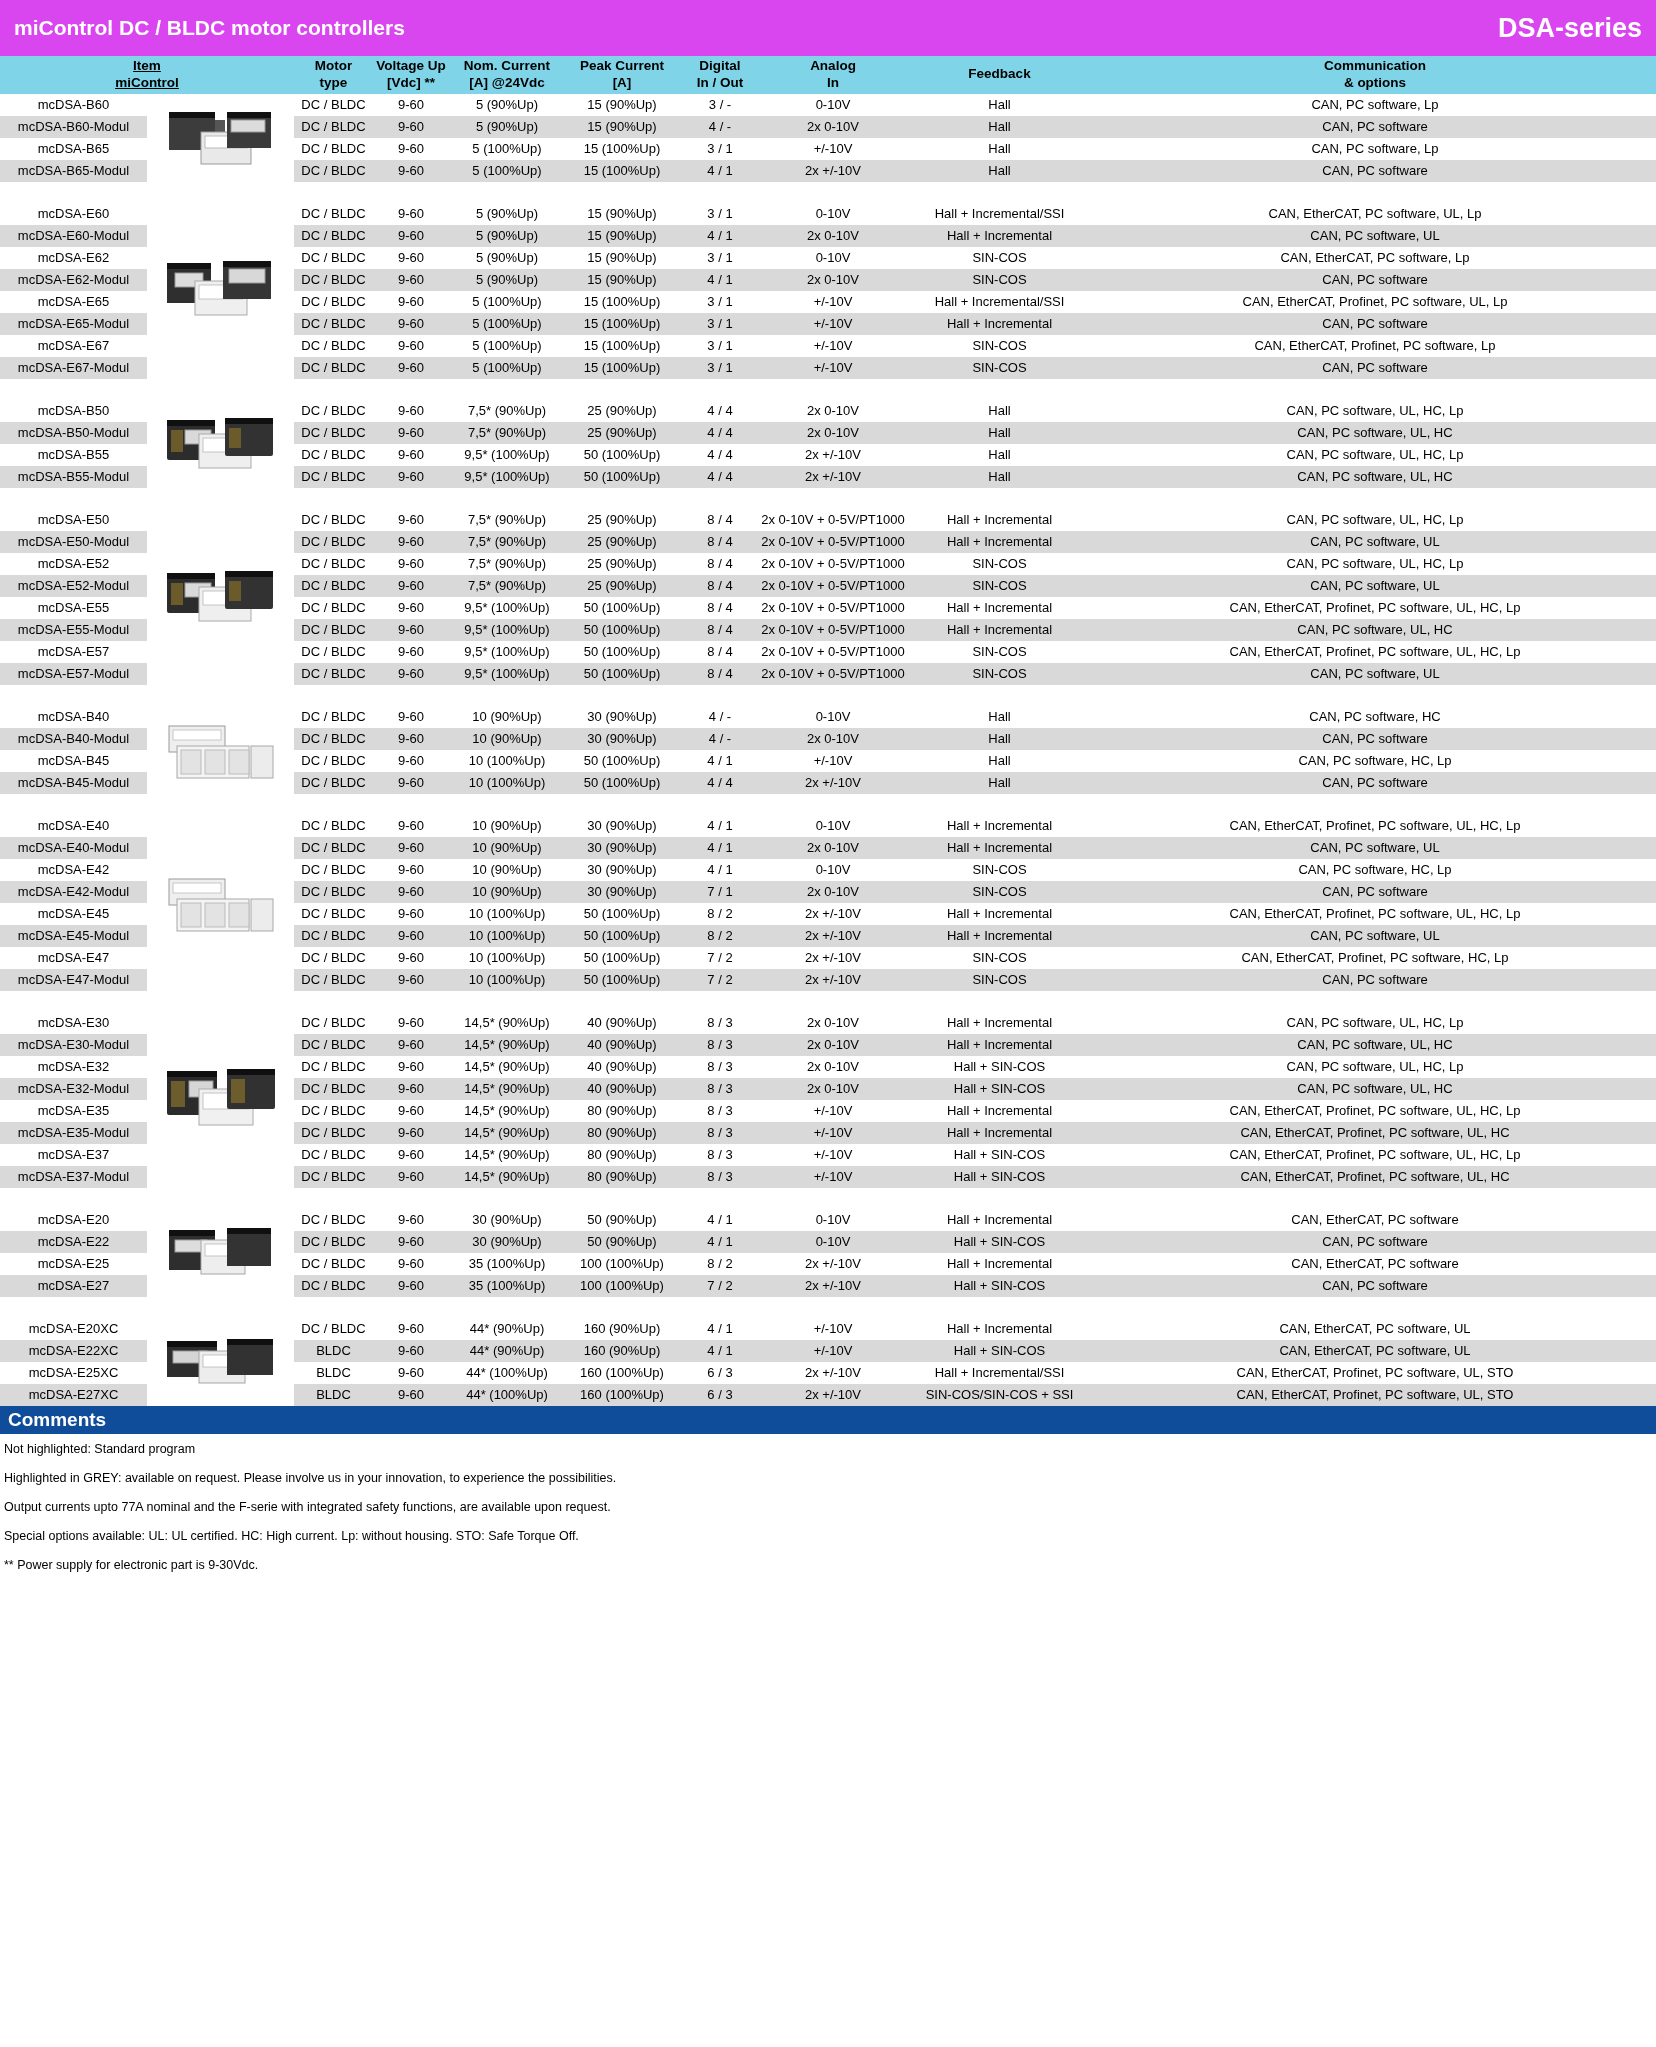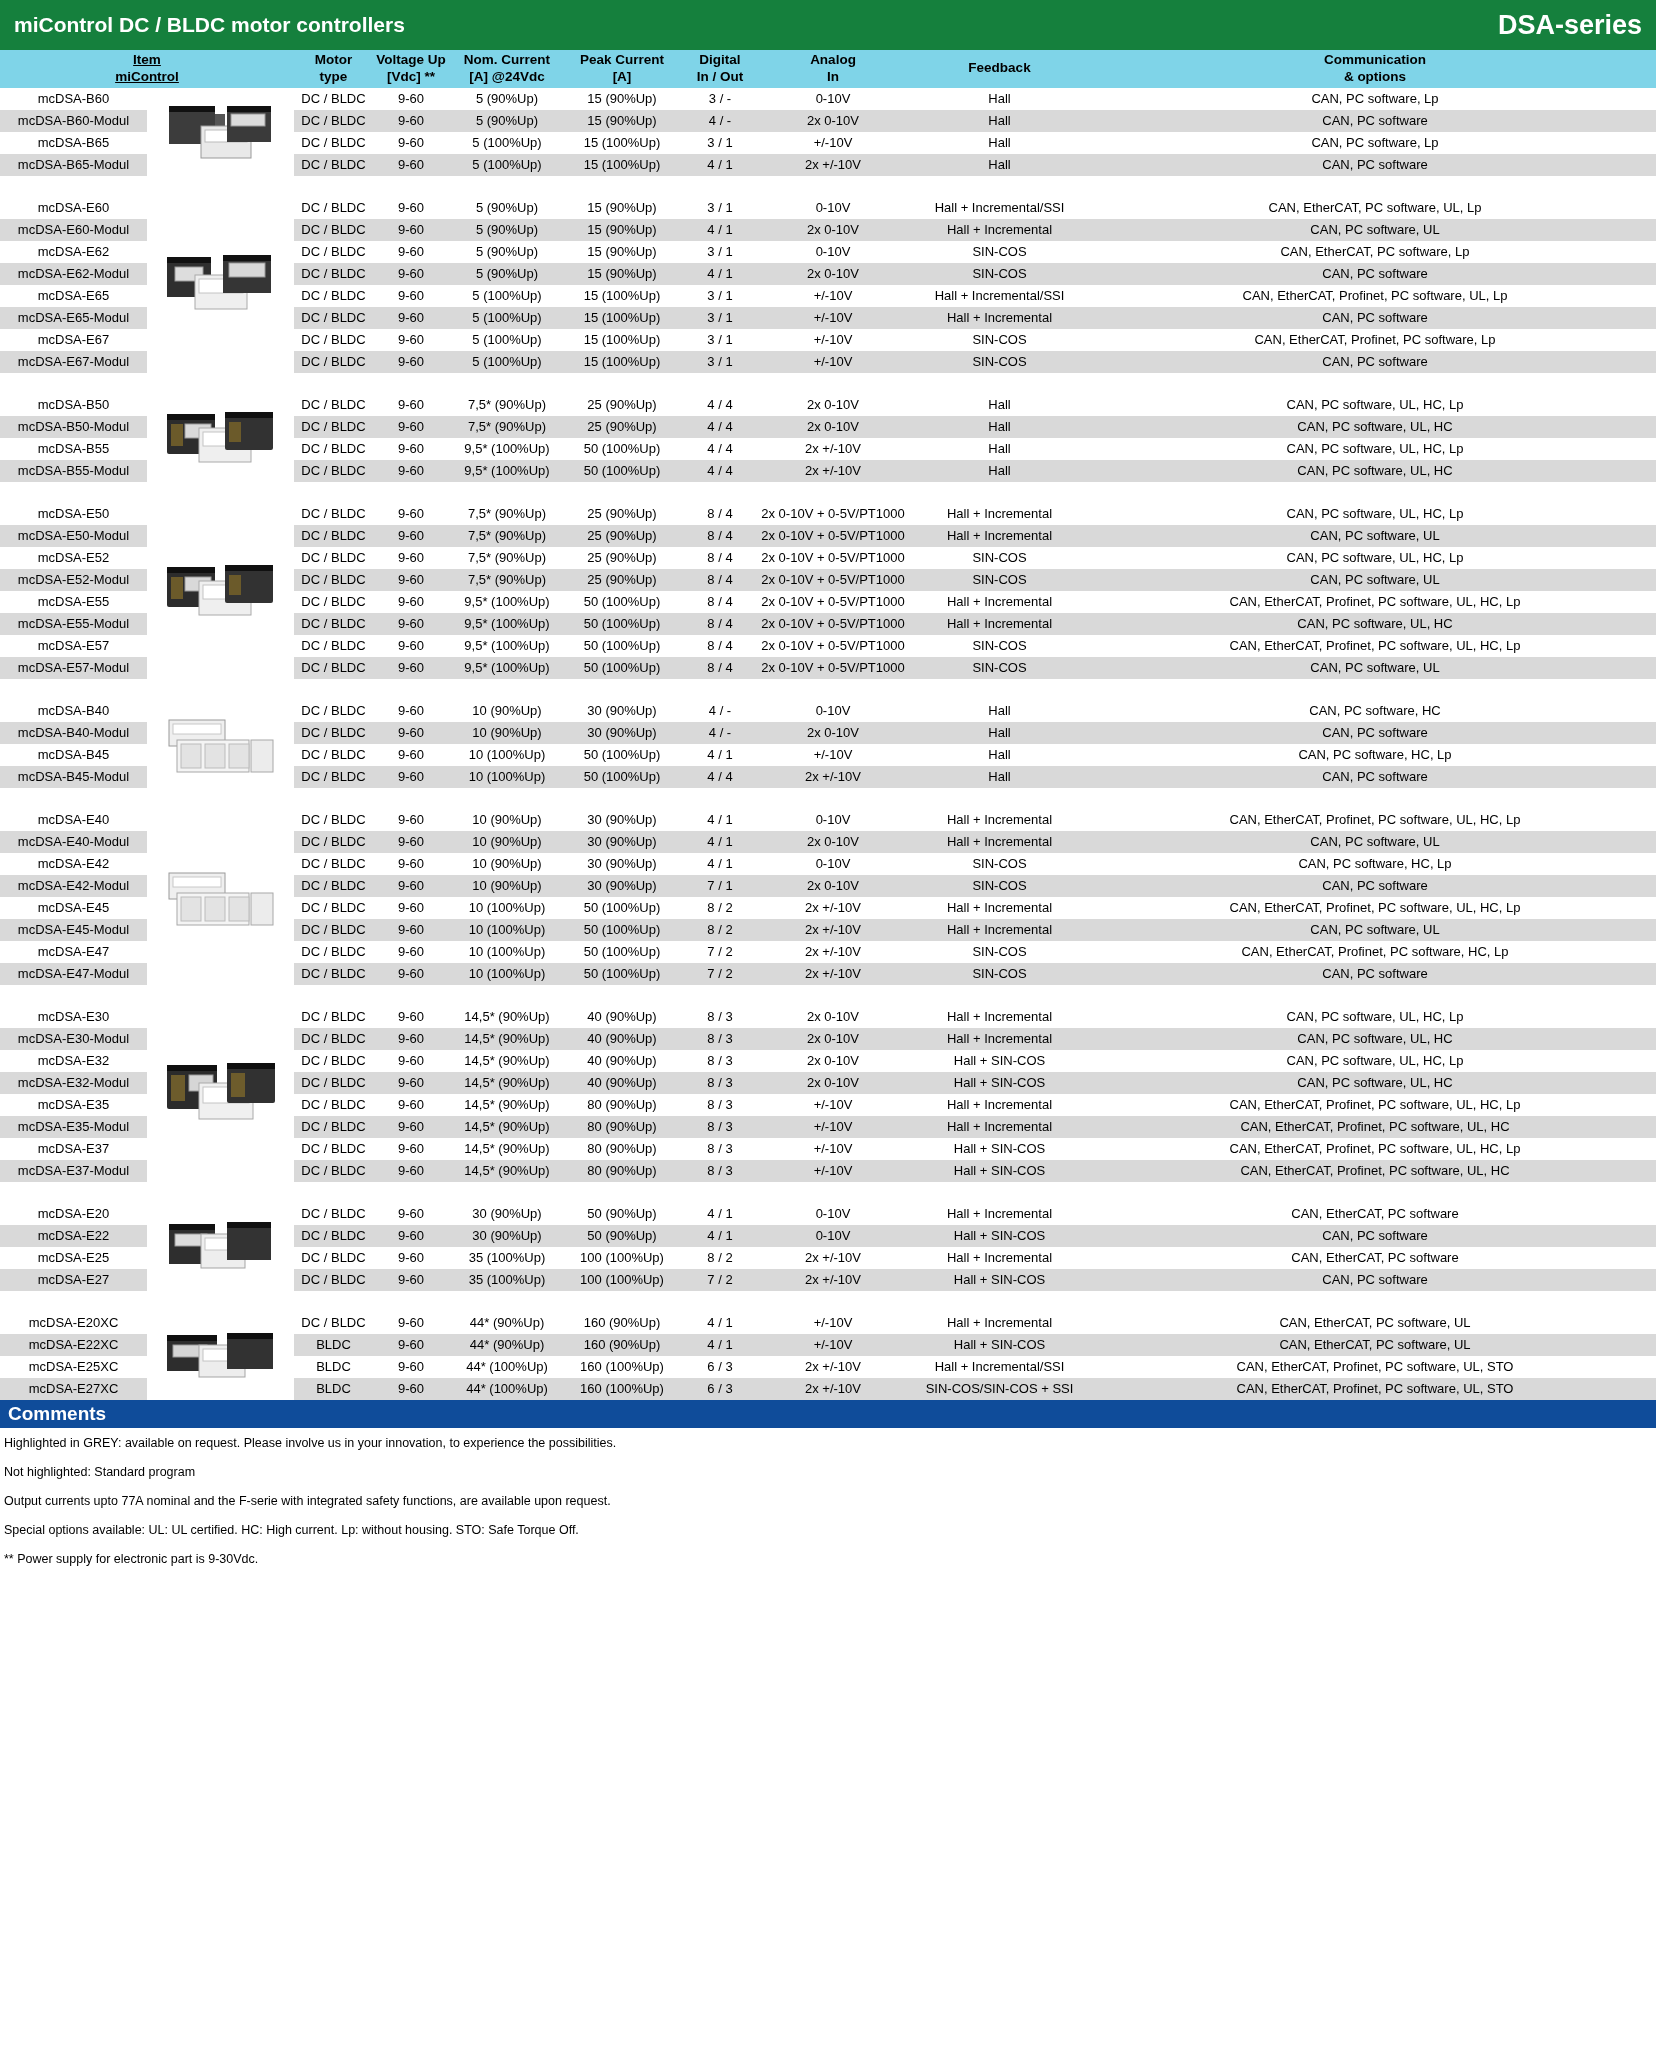--- a/index.html
+++ b/index.html
@@ -12,23 +12,23 @@
     font-family: "Liberation Sans", sans-serif;
     color: #000000;
     -webkit-font-smoothing: antialiased;
   }
   .page {
     width: 1656px;
     position: relative;
   }
   
   .titlebar {
-    background: #15803d;
+    background: #d946ef;
     color: #ffffff;
-    height: 50px;
+    height: 56px;
     display: flex;
     align-items: center;
     justify-content: space-between;
     padding: 0 14px;
     box-sizing: border-box;
   }
   .titlebar .left {
     font-size: 21px;
     font-weight: bold;
   }
@@ -880,20 +880,20 @@
           <td class="dio">6 / 3</td>
           <td class="analog">2x +/-10V</td>
           <td class="feedback">SIN-COS/SIN-COS + SSI</td>
           <td class="comm">CAN, EtherCAT, Profinet, PC software, UL, STO</td>
         </tr>
       </tbody>
   </table>
 
   <div class="comments-head">Comments</div>
   <div class="comments-body" id="comments-body">
+      <p>Not highlighted: Standard program</p>
       <p>Highlighted in GREY: available on request. Please involve us in your innovation, to experience the possibilities.</p>
-      <p>Not highlighted: Standard program</p>
       <p>Output currents upto 77A nominal and the F-serie with integrated safety functions, are available upon request.</p>
       <p>Special options available: UL: UL certified. HC: High current. Lp: without housing. STO: Safe Torque Off.</p>
       <p>** Power supply for electronic part is 9-30Vdc.</p>
     </div>
 
 </div>
 
 </body></html>

